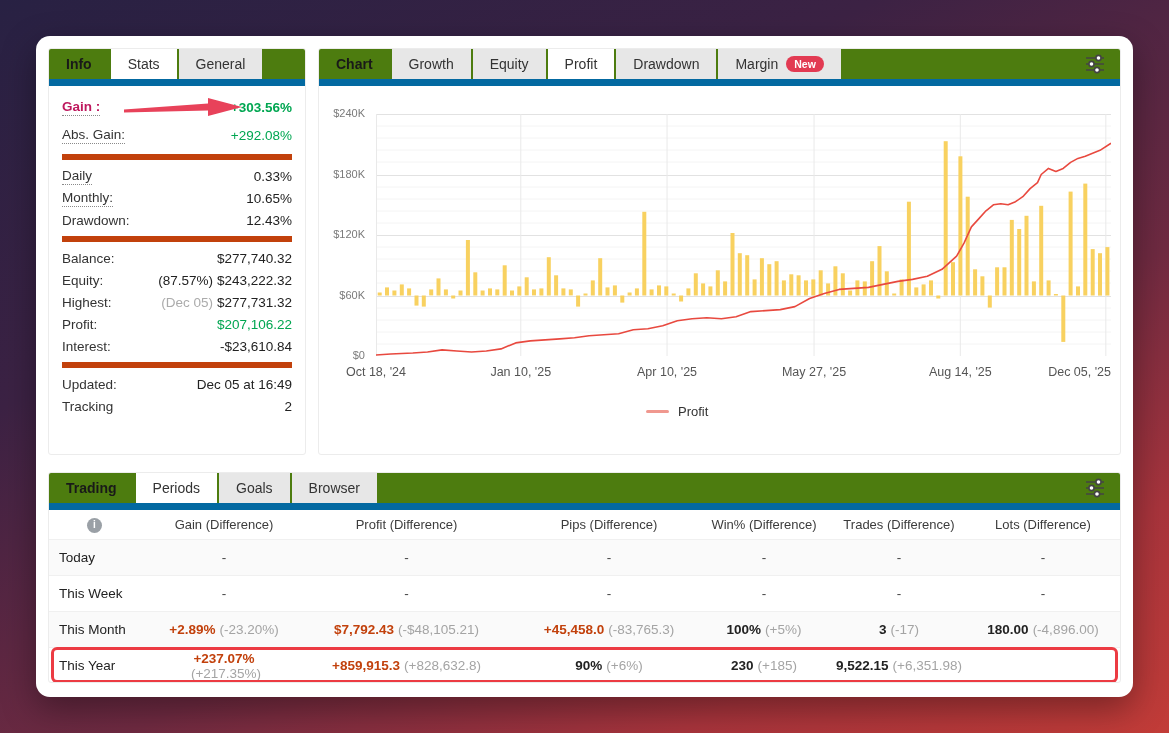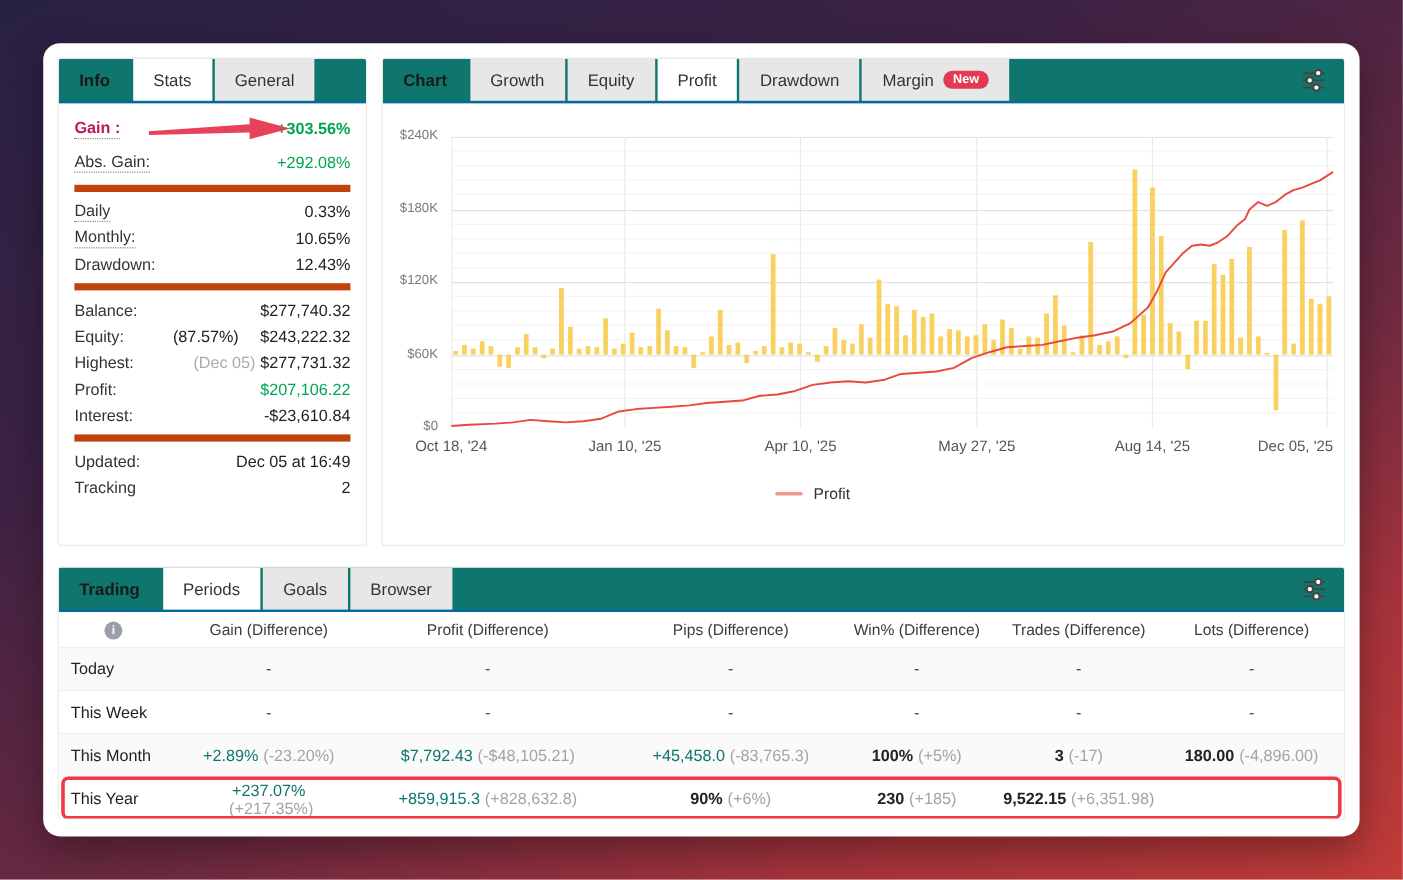--- a/index.html
+++ b/index.html
@@ -12,21 +12,21 @@
   .card {
     position:absolute; left:36px; top:36px; width:1097px; height:661px;
     background:#fff; border-radius:14px; box-shadow:0 12px 34px rgba(0,0,0,.35);
   }
   .panel { position:absolute; background:#fff; border:1px solid #ececec; border-radius:3px; overflow:hidden; }
   .stats-panel  { left:12px;  top:12px;  width:258px;  height:407px; }
   .chart-panel  { left:282px; top:12px;  width:803px;  height:407px; }
   .bottom-panel { left:12px;  top:436px; width:1073px; height:211px; }
 
   
-  .tabbar { display:flex; align-items:stretch; height:37px; border-bottom:2px solid #0369a1; position:relative; background:#0f766e; }
+  .tabbar { display:flex; align-items:stretch; height:37px; border-bottom:7px solid #0369a1; position:relative; background:#4d7c0f; }
   .tab { display:flex; align-items:center; padding:0 17px; font-size:14px; color:#333; margin-right:2px; white-space:nowrap; }
   .tab.title    { font-weight:700; color:#191919; }
   .tab.inactive { background:#e7e7e7; }
   .tab.active   { background:#fff; }
   .badge {
     margin-left:8px; background:#e23a52; color:#fff; font-size:10.5px; font-weight:700;
     padding:2.5px 8px; border-radius:10px; line-height:1;
   }
   .tab-spacer { flex:1; }
   .filter-icon { position:absolute; right:13px; top:50%; transform:translateY(-50%); }
@@ -36,21 +36,21 @@
   .stat-group + .stat-group { border-top:6px solid #c2410c; margin-top:5px; padding-top:5px; }
   .stat-row { display:flex; justify-content:space-between; align-items:center; height:22px; font-size:13.5px; position:relative; }
   .stat-group.first .stat-row { height:28px; }
   .stat-label { color:#333; }
   .stat-label.dotted { border-bottom:1px dotted #8a8a8a; padding-bottom:1px; }
   .stat-label.bold { font-weight:700; color:#be185d; }
   .stat-value { color:#222; }
   .stat-value.green { color:#00a651; }
   .stat-value.bold { font-weight:700; }
   .stat-prefix-gray { color:#ababab; margin-right:4px; }
-  .stat-prefix-dark { color:#222; margin-right:18px; }
+  .stat-prefix-dark { color:#222; margin-right:4px; }
   .gain-arrow { position:absolute; left:62px; top:50%; transform:translateY(-50%); width:120px; height:22px; }
 
   
   .chart-wrap { position:absolute; left:0; top:37px; right:0; bottom:0; }
   .y-axis { position:absolute; left:0; top:28px; width:52px; height:242px; }
   .y-tick { position:absolute; right:6px; width:46px; text-align:right; font-size:11px; color:#7a7a7a; }
   .plot { position:absolute; left:57px; top:28px; width:735px; height:242px; }
   .x-axis { position:absolute; left:57px; top:279px; width:735px; height:16px; }
   .x-tick { position:absolute; font-size:12.5px; color:#555; white-space:nowrap; transform:translateX(-50%); }
   .x-tick.last { transform:none; right:0; left:auto !important; }
@@ -65,21 +65,21 @@
   .t-header .first-col { text-align:left; padding-left:38px; }
   .info-icon {
     width:15px; height:15px; border-radius:50%; background:#9aa0a6; color:#fff;
     font-size:10px; font-weight:700; display:inline-flex; align-items:center; justify-content:center; line-height:1;
   }
   .t-row { height:36px; border-top:1px solid #f0f0f0; position:relative; font-size:13.5px; }
   .t-row.shaded { background:#fafafa; }
   .t-row .row-label { padding-left:10px; color:#222; }
   .cell { text-align:center; color:#555; }
   .cell .main { color:#222; font-weight:600; }
-  .cell .main.green { color:#0f766e; font-weight:400; }
+  .cell .main.green { color:#c2410c; font-weight:700; }
   .cell .main.dash { font-weight:400; color:#444; }
   .cell .diff { color:#a4a4a4; font-weight:400; margin-left:4px; }
   .hl-box { position:absolute; left:2px; right:2px; top:-1px; bottom:0px; border:3px solid #ec3b43; border-radius:6px; pointer-events:none; }
 </style>
 </head>
 <body>
 
 <div class="card">
 
   <section class="panel stats-panel">

